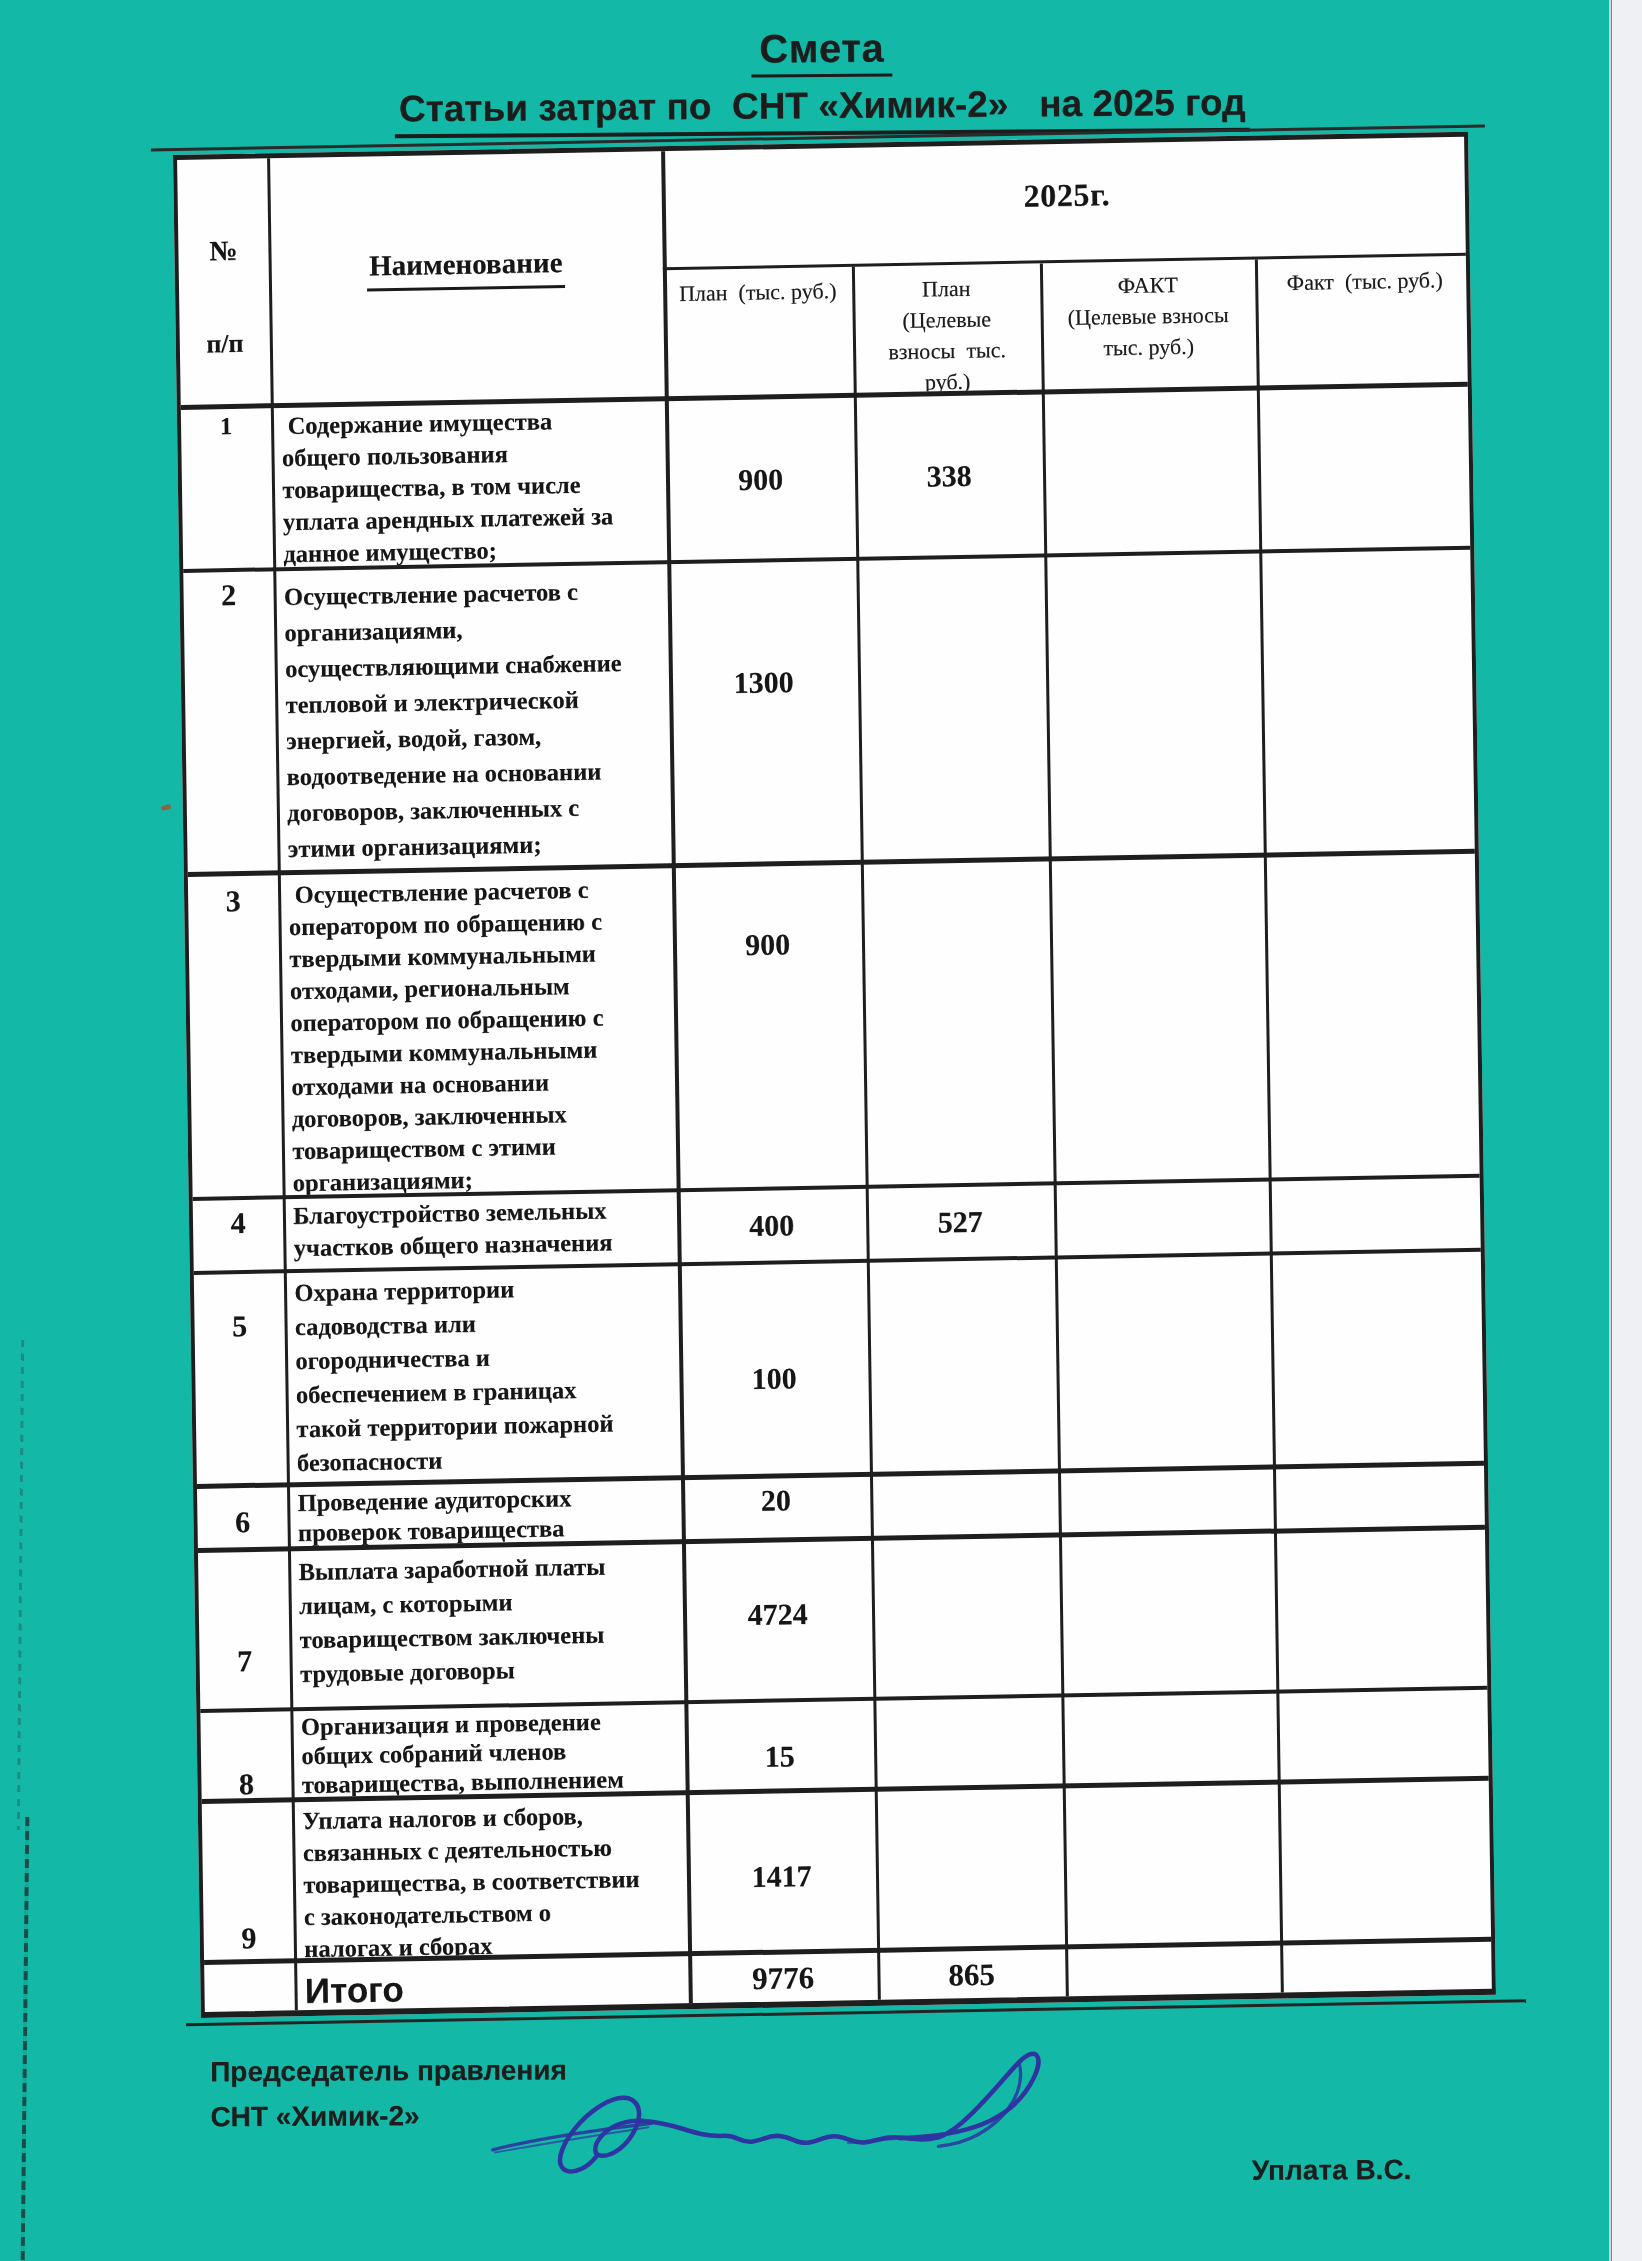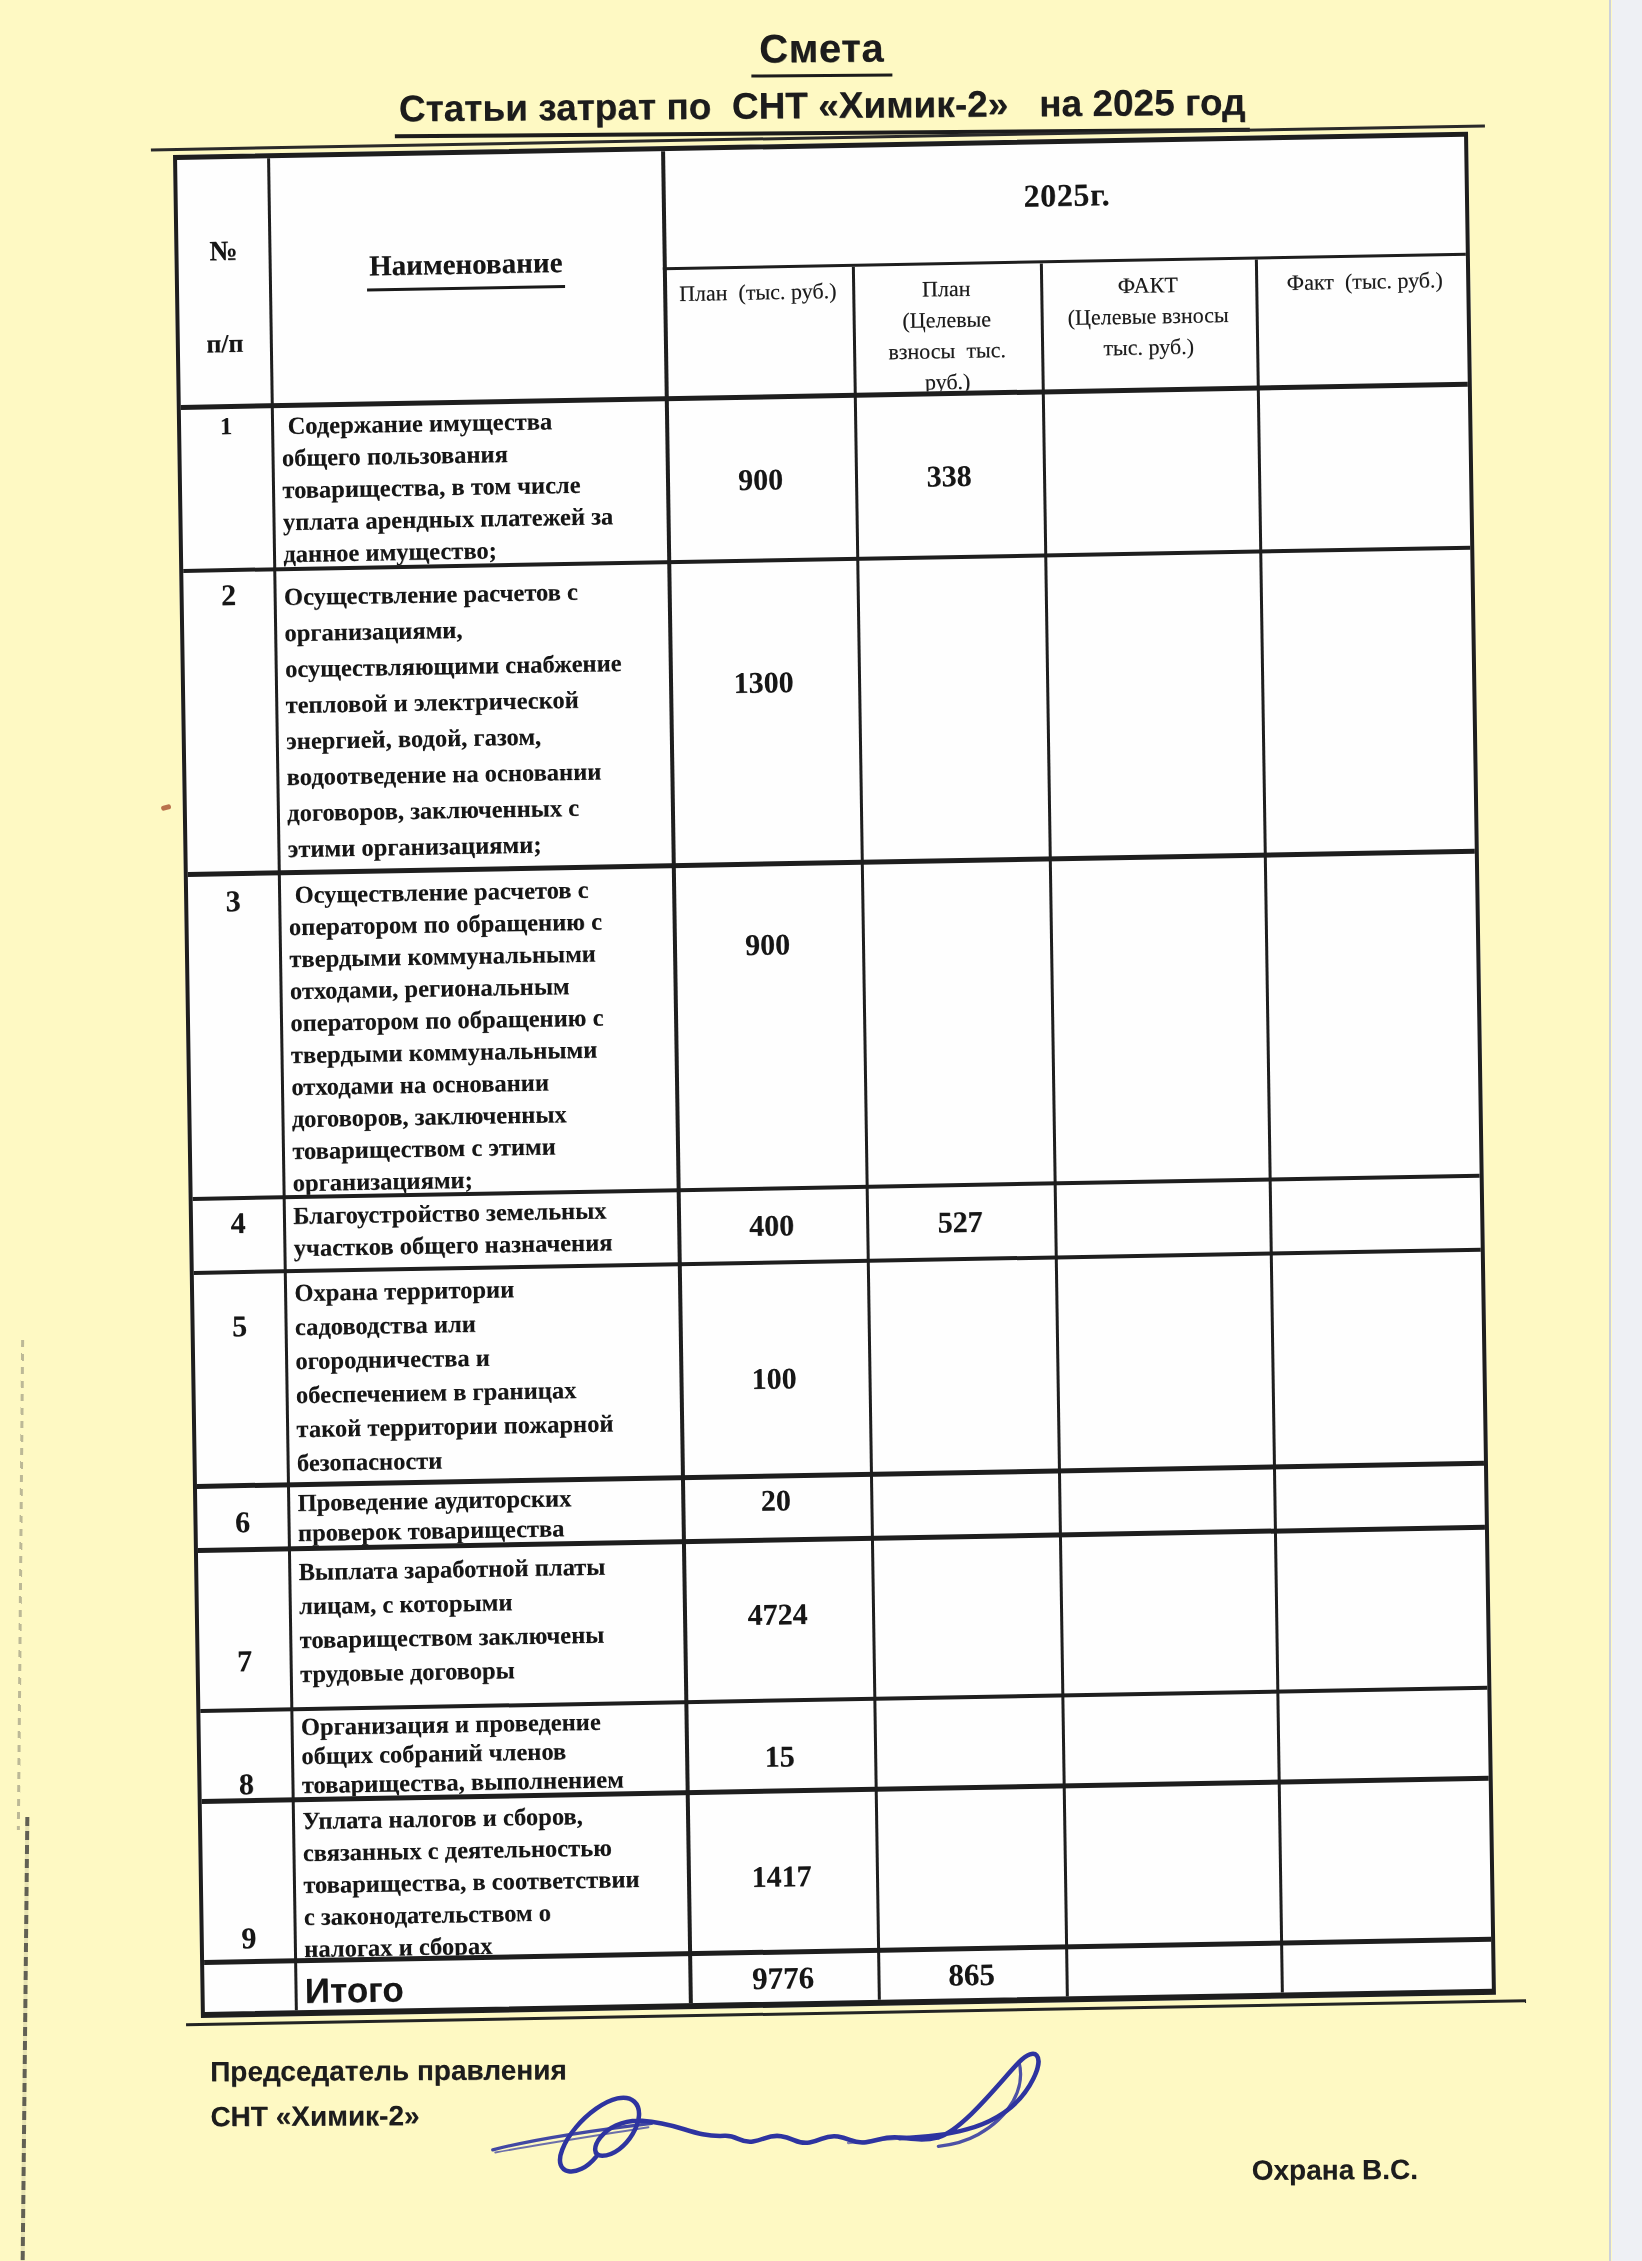--- a/index.html
+++ b/index.html
@@ -1,16 +1,16 @@
 <!DOCTYPE html>
 <html style="font-size:10.3px"><head>
 <meta charset="utf-8">
 <style>
   html,body{margin:0;padding:0;background:#ffffff;}
-  .page{position:relative;width:1643px;height:2261px;background:#fef9c3;overflow:hidden;
+  .page{position:relative;width:1643px;height:2261px;background:#14b8a6;overflow:hidden;
         font-family:"Liberation Serif", serif;color:#161616;}
   
   .scan-edge-line{position:absolute;left:1609px;top:0;width:1.9px;height:2261px;background:#ccd1da;}
   .scan-edge-band{position:absolute;left:1612px;top:0;width:31px;height:2261px;background:#eef0f4;}
   .left-grain-a{position:absolute;left:19.3px;top:1340px;width:3.2px;height:490px;opacity:.45;
      background:repeating-linear-gradient(180deg, rgba(45,45,55,.7) 0 7px, rgba(45,45,55,0) 7px 13.5px);
      transform:rotate(.5deg);}
   .left-grain-b{position:absolute;left:23px;top:1817px;width:3.9px;height:445px;opacity:.8;
      background:repeating-linear-gradient(180deg, rgba(25,25,32,.85) 0 9px, rgba(25,25,32,.12) 9px 14px);
      transform:rotate(.6deg);}
@@ -421,17 +421,17 @@
     <svg class="sig" viewBox="0 0 930 250">
       <g fill="none" stroke="#2e34a0" stroke-linecap="round" stroke-linejoin="round">
         <path d="M8,168 C70,152 150,140 255,128" stroke-width="5" opacity=".9"></path>
         <path d="M12,172 C80,160 160,148 250,134" stroke-width="3" opacity=".7"></path>
         <path d="M168,180 C140,214 100,208 116,168 C134,122 202,70 228,94 C252,116 214,178 178,178 C150,178 178,120 240,124 C300,128 318,150 368,148 C388,147 392,160 412,157 C432,154 436,146 456,149 C476,152 480,162 500,159 C520,156 524,147 544,150 C564,153 568,162 588,159 C608,156 618,150 638,152 C660,154 676,158 700,152" stroke-width="7"></path>
         <path d="M700,152 C740,140 800,62 826,36 C852,10 866,26 848,62 C830,98 796,126 744,140 C712,149 676,152 640,153" stroke-width="7"></path>
         <path d="M826,36 C836,76 812,120 762,148 C742,159 720,164 700,166" stroke-width="5" opacity=".85"></path>
         <path d="M560,160 C600,156 660,152 700,152" stroke-width="4" opacity=".6"></path>
       </g>
     </svg>
-    <div class="f-signer">Охрана В.С.</div>
+    <div class="f-signer">Уплата В.С.</div>
   </div>
 
 </div>
 
 
 </body></html>

